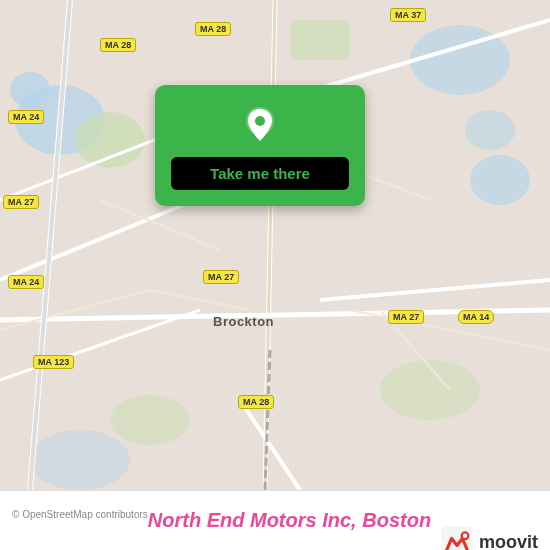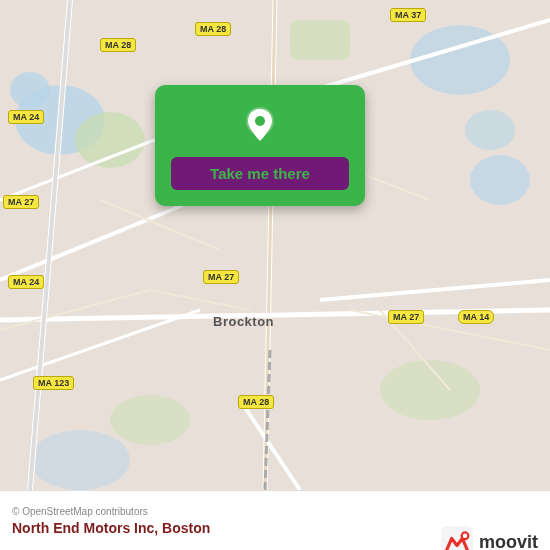--- a/index.html
+++ b/index.html
@@ -41,21 +41,21 @@
       box-shadow: 0 4px 12px rgba(0,0,0,0.3);
     }
 
     #location-pin-icon {
       width: 44px;
       height: 44px;
       margin-bottom: 10px;
     }
 
     #take-me-there-btn {
-      background: #701a75;
+      background: #000000;
       color: #3bb54a;
       border: none;
       border-radius: 6px;
       padding: 8px 20px;
       font-size: 15px;
       font-weight: 600;
       cursor: pointer;
       width: 100%;
     }
 
@@ -66,33 +66,33 @@
       background: white;
       border-top: 1px solid #ddd;
       display: flex;
       align-items: center;
       justify-content: space-between;
       padding: 0 12px;
     }
 
     #bottom-left {
       display: flex;
-      flex-direction: column;
     }
 
     #copyright-text {
       font-size: 10px;
       color: #888;
       margin-bottom: 3px;
     }
 
     #location-title {
-      font-size: 14px;
+      font-size: 20px;
       font-weight: 600;
-      color: #7f1d1d;
+      color: #ec4899;
+      font-style: italic;
     }
 
     #moovit-logo {
       display: flex;
       align-items: center;
       gap: 6px;
       margin-top: 43px;
     }
 
     #moovit-icon {
@@ -179,21 +179,21 @@
   
   <div class="road-badge" style="top:8px;left:390px;">MA 37</div>
   <div class="road-badge" style="top:22px;left:195px;">MA 28</div>
   <div class="road-badge" style="top:38px;left:100px;">MA 28</div>
   <div class="road-badge" style="top:110px;left:8px;">MA 24</div>
   <div class="road-badge" style="top:195px;left:3px;">MA 27</div>
   <div class="road-badge" style="top:275px;left:8px;">MA 24</div>
   <div class="road-badge" style="top:270px;left:203px;">MA 27</div>
   <div class="road-badge" style="top:310px;left:388px;">MA 27</div>
   <div class="road-badge" style="top:310px;left:458px;border-radius:6px;">MA 14</div>
-  <div class="road-badge" style="top:376px;left:33px;">MA 123</div>
+  <div class="road-badge" style="top:355px;left:33px;">MA 123</div>
   <div class="road-badge" style="top:395px;left:238px;">MA 28</div>
 
   
   <div class="city-label" style="top:314px;left:213px;">Brockton</div>
 
   
   <div id="popup-card">
 
     <svg id="location-pin-icon" viewBox="0 0 44 44" xmlns="http://www.w3.org/2000/svg">
       <circle cx="22" cy="18" r="14" fill="white" opacity="0.25"></circle>

